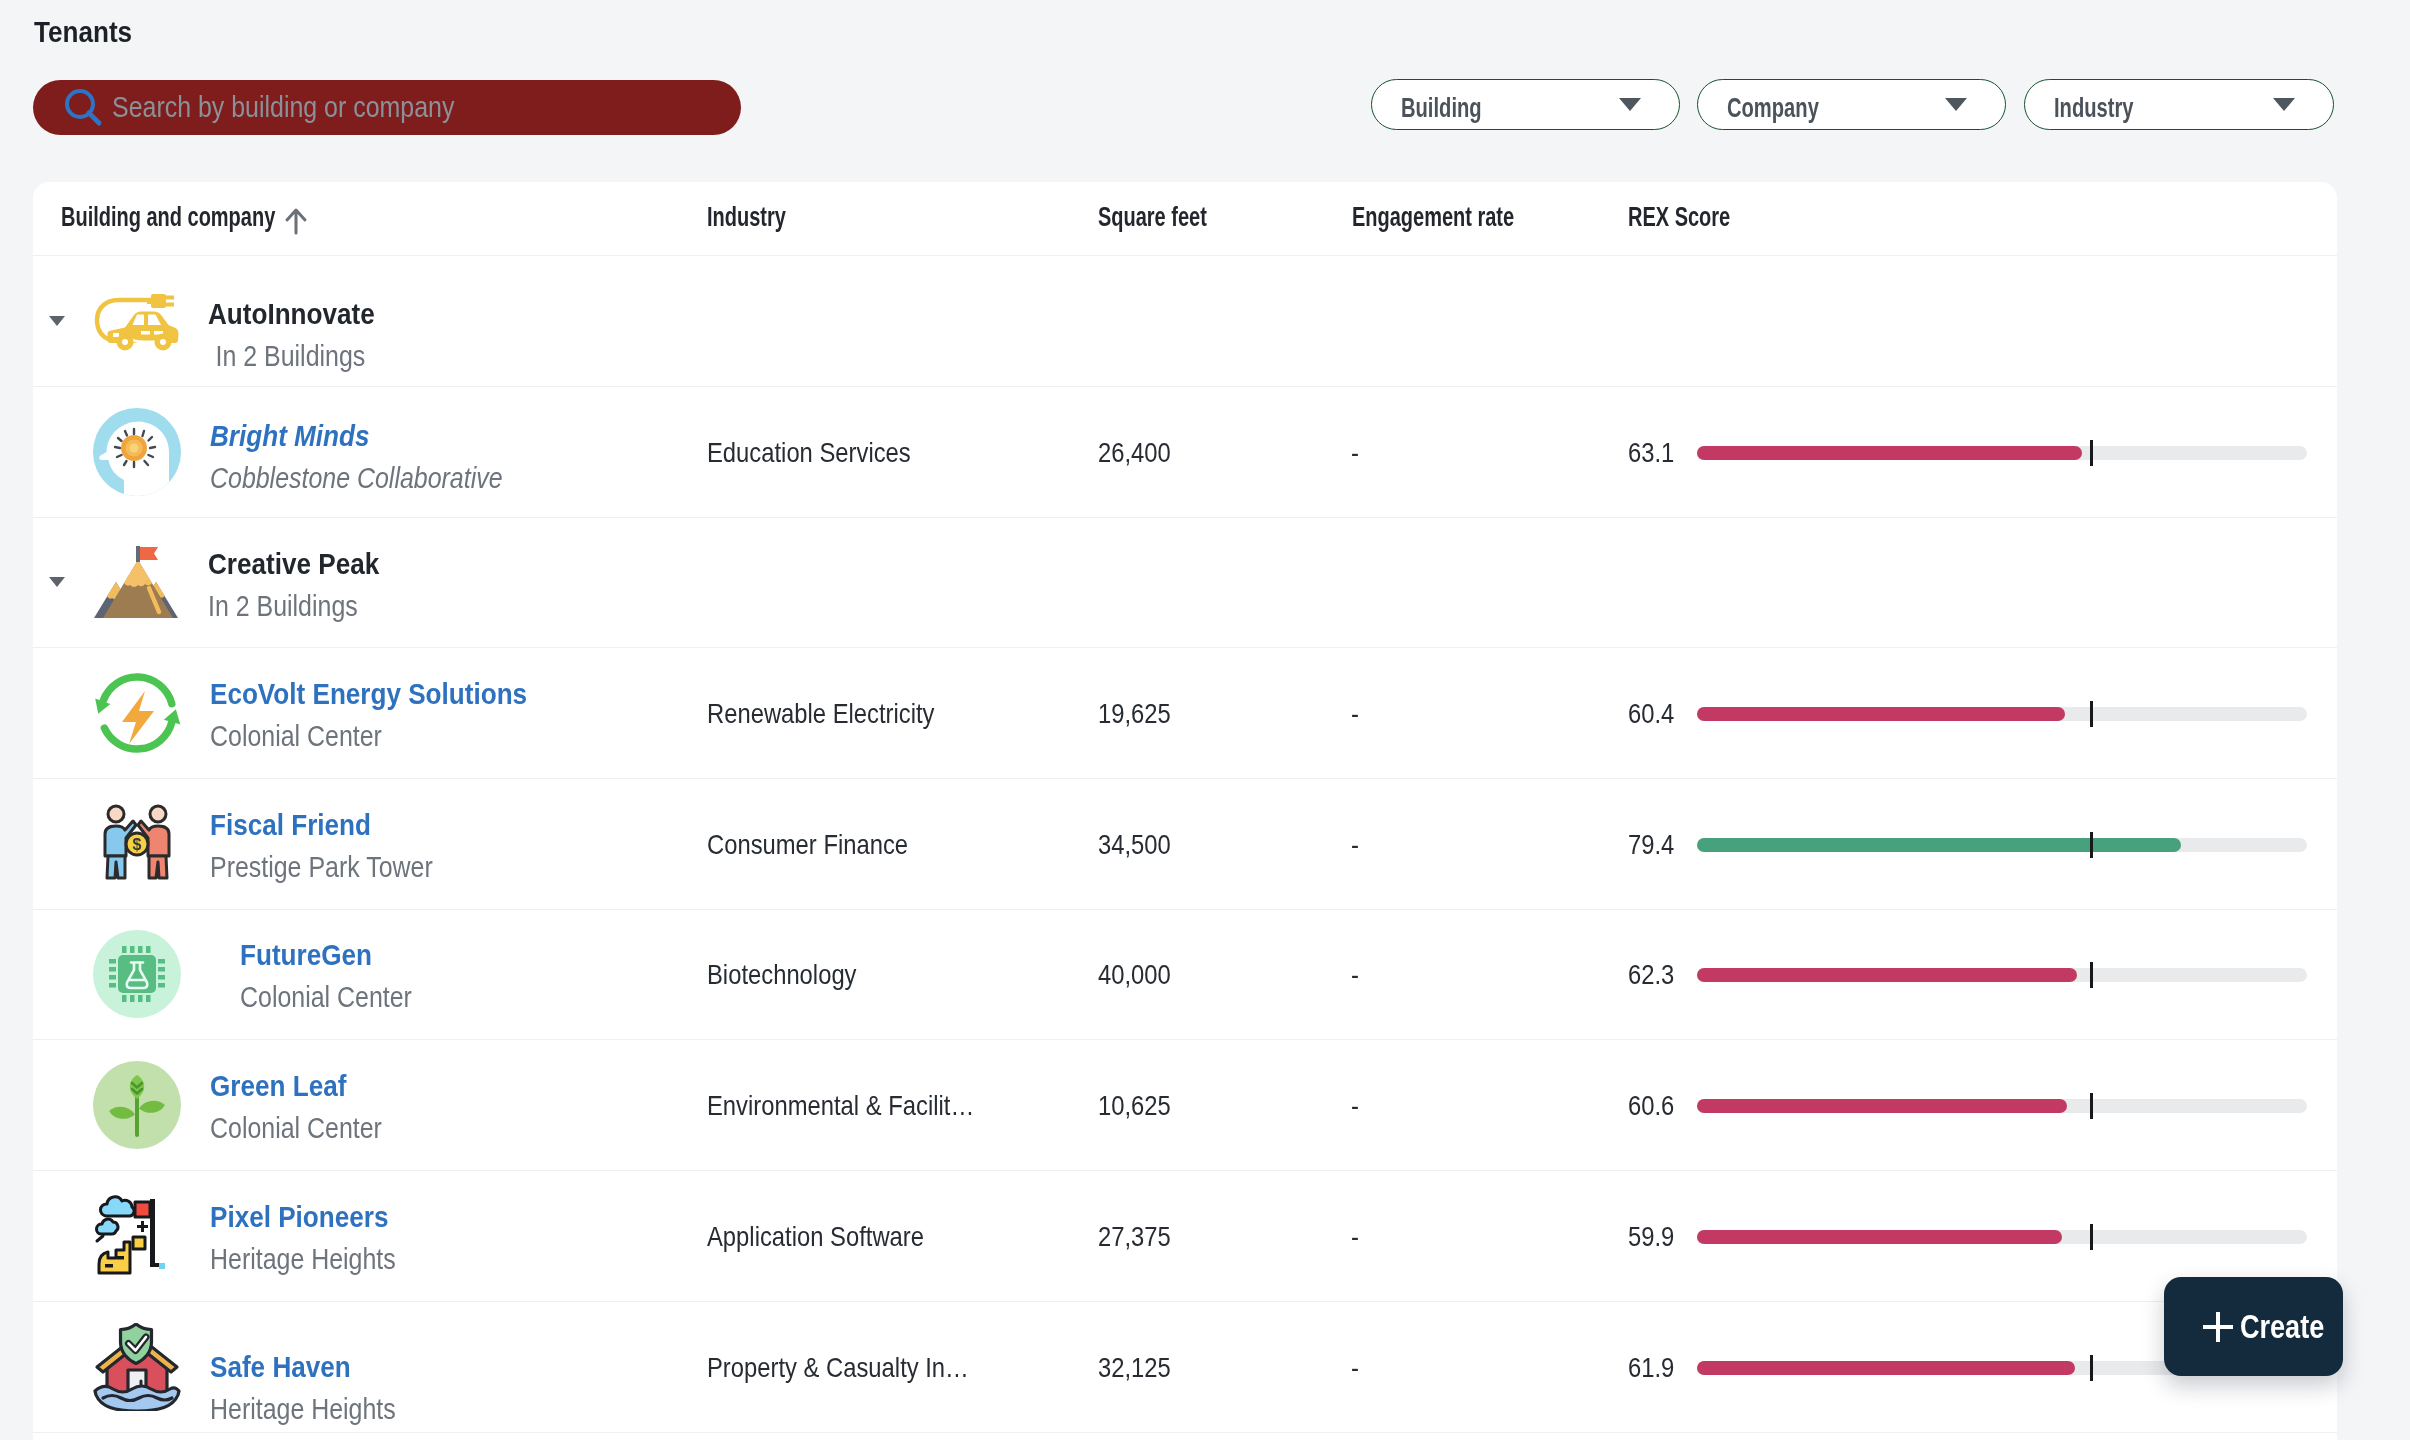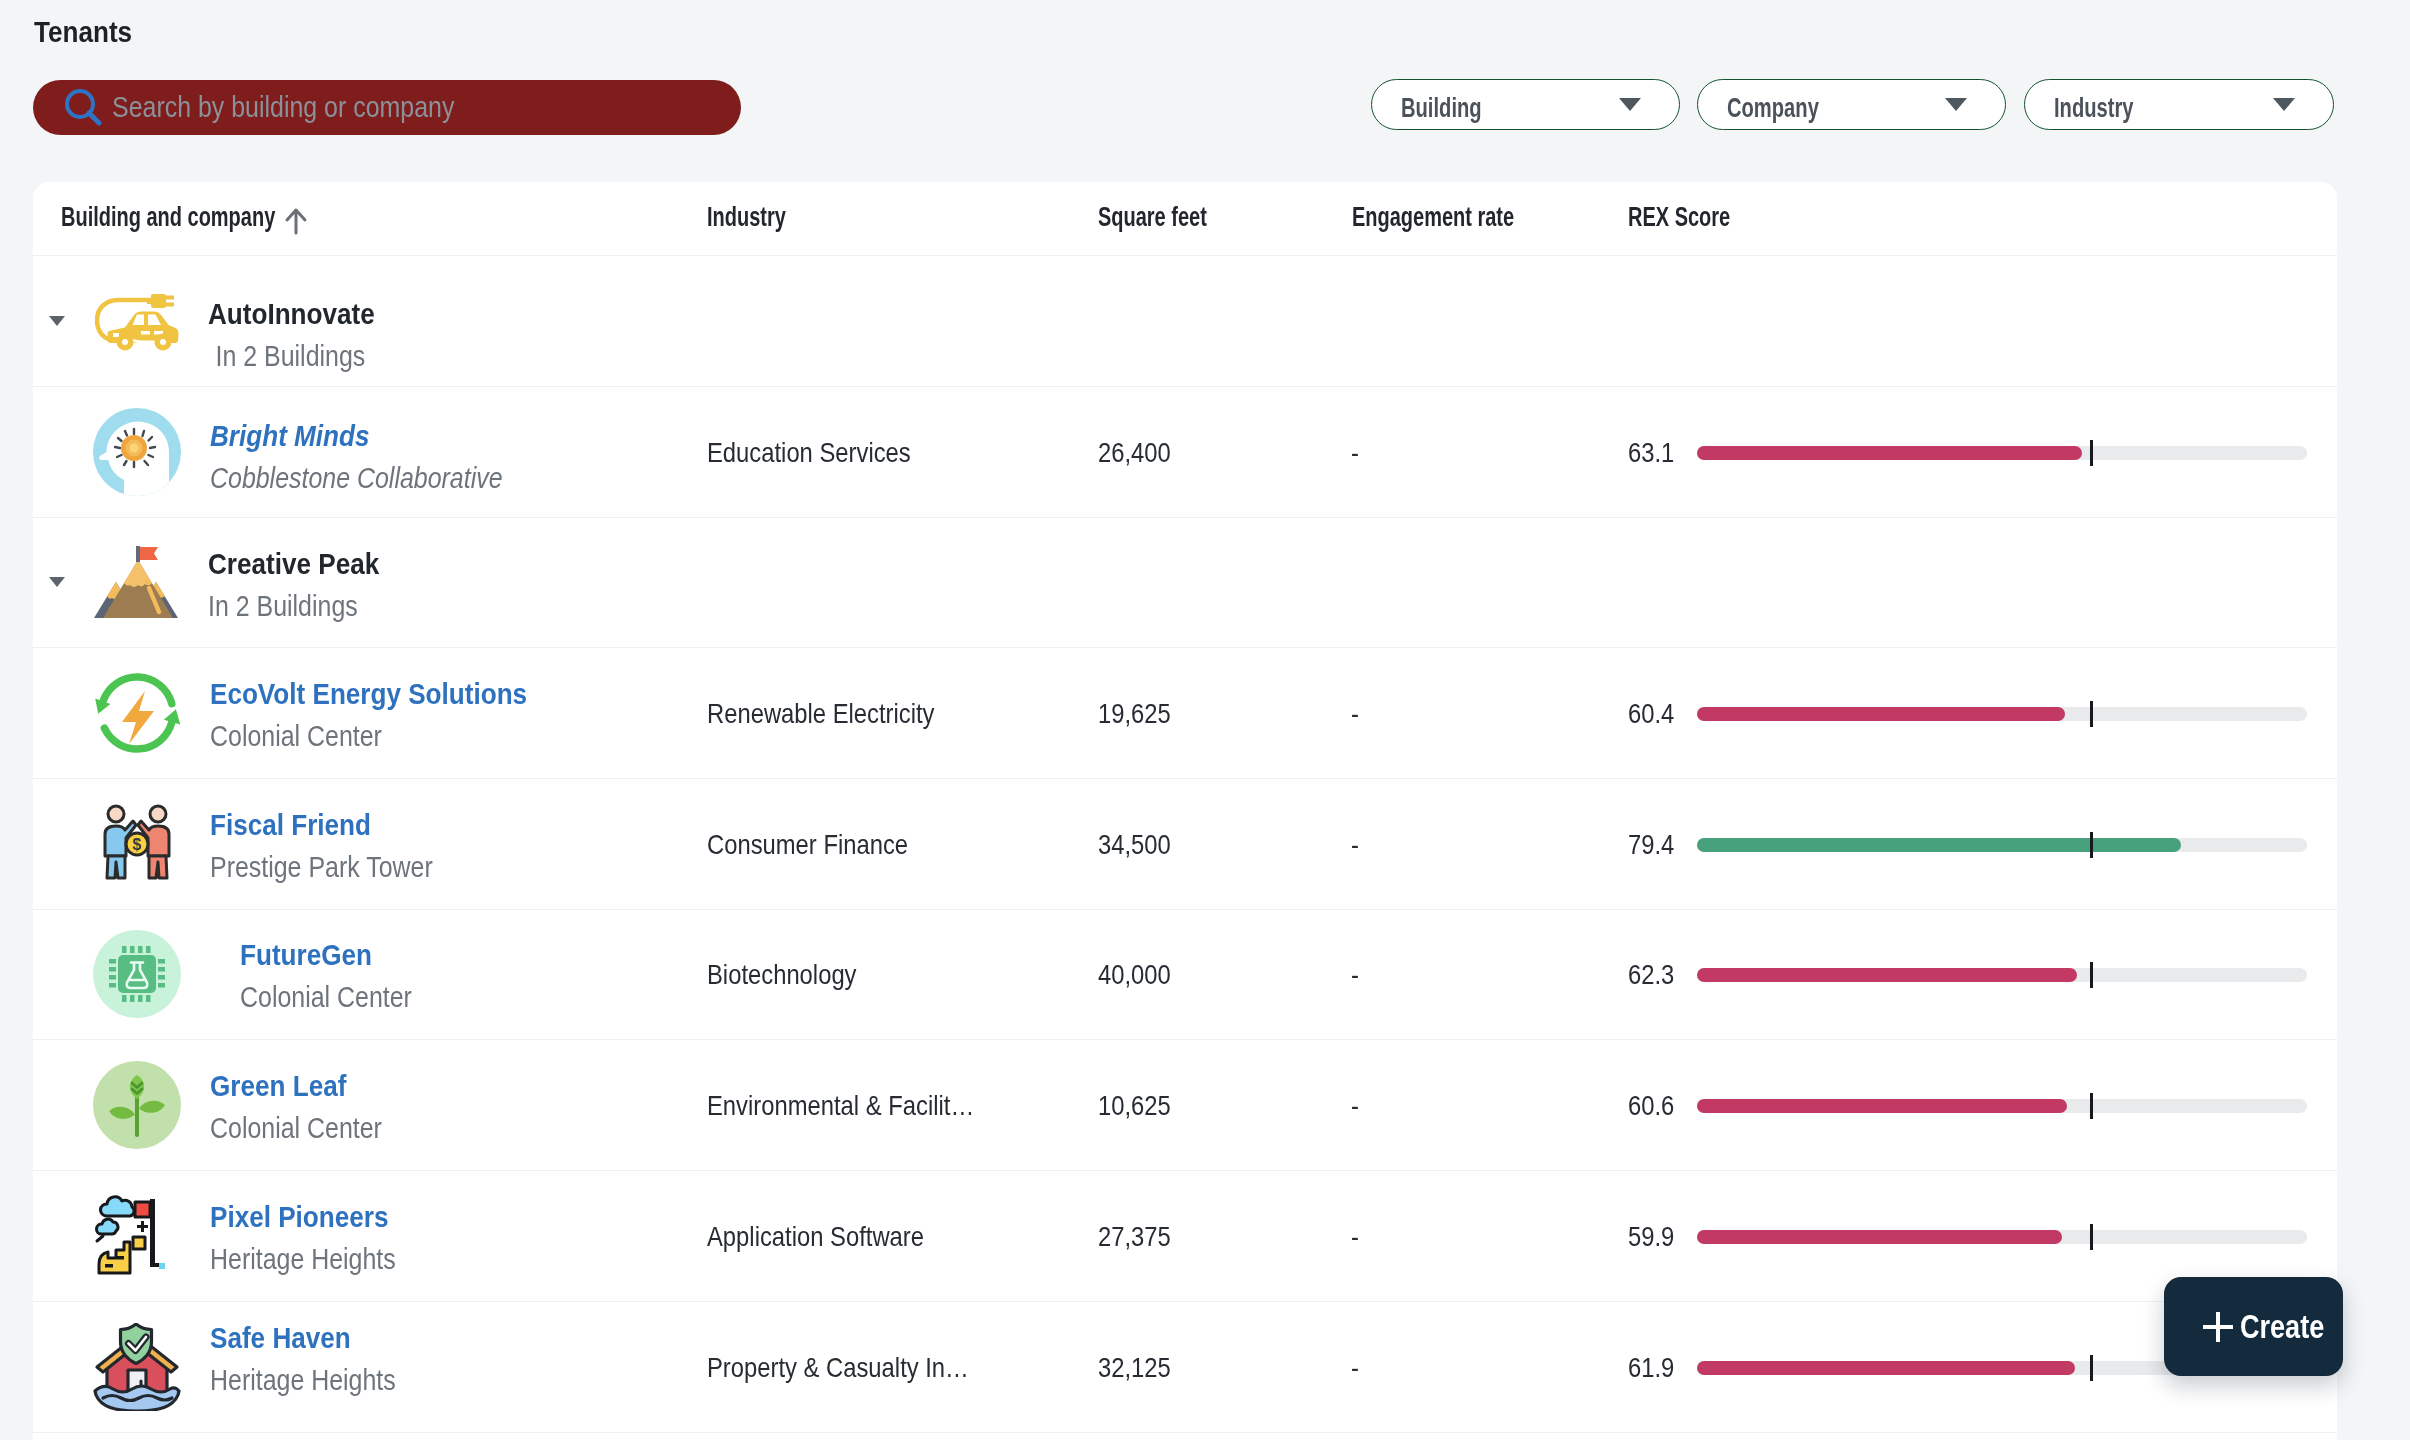--- a/index.html
+++ b/index.html
@@ -310,21 +310,21 @@
       <polygon points="84,44 50,17 44,22 78,49" fill="#f0b24c"></polygon>
       <rect x="35" y="47" width="18" height="25" fill="#eef0f3"></rect>
       <path d="M48 58 L48 63" stroke-width="3"></path>
       <path d="M43 1 C48 5 54 6.5 58.5 6.5 L58.5 19 C58.5 29.5 51 37 43 40.5 C35 37 27.5 29.5 27.5 19 L27.5 6.5 C32 6.5 38 5 43 1 Z" fill="#90d19e"></path>
       <path d="M2 68 Q11 60 20 66 Q30 72 39 66 Q49 60 58 66 Q68 72 77 66 Q82 63 86 68 L85 72 C80 84 66 88 44 88 C22 88 8 84 3 72 Z" fill="#a5c8f0"></path>
       <path d="M10 75 Q19 70 28 75 Q37 80 46 75 Q55 70 64 75 Q72 79 79 75" fill="none"></path>
     </g>
     <path d="M35.5 20.5 L42.5 27.5 L53 14" fill="none" stroke="#23272e" stroke-width="7" stroke-linecap="round" stroke-linejoin="round"></path>
     <path d="M35.5 20.5 L42.5 27.5 L53 14" fill="none" stroke="#fff" stroke-width="2.6" stroke-linecap="round" stroke-linejoin="round"></path>
   </svg>
-  <div class="abs" style="left:210px; top:1316px;">
+  <div class="abs" style="left:210px; top:1345px;">
     <div class="row-title blue">Safe Haven</div>
     <div class="row-sub">Heritage Heights</div>
   </div>
   <div class="cell" style="left:707px; top:1347px;">Property &amp; Casualty In…</div>
   <div class="cell" style="left:1098px; top:1347px;">32,125</div>
   <div class="cell" style="left:1351px; top:1347px;">-</div>
   <div class="cell" style="left:1628px; top:1347px;">61.9</div>
   <div class="bartrack" style="top:1361px;">
     <div class="barfill crimson" style="width:378px;"></div>
   </div>

